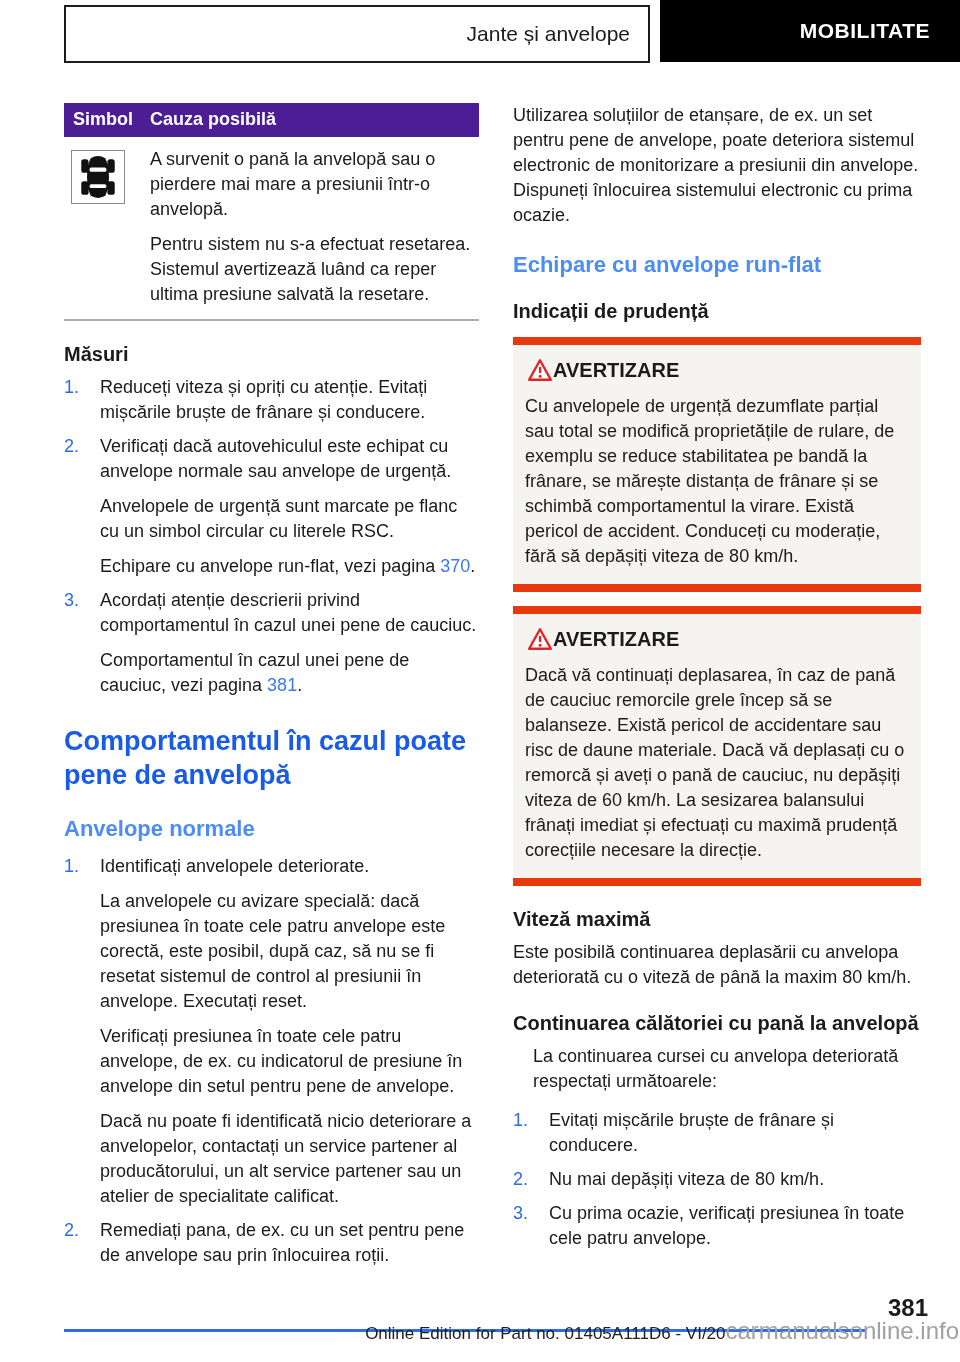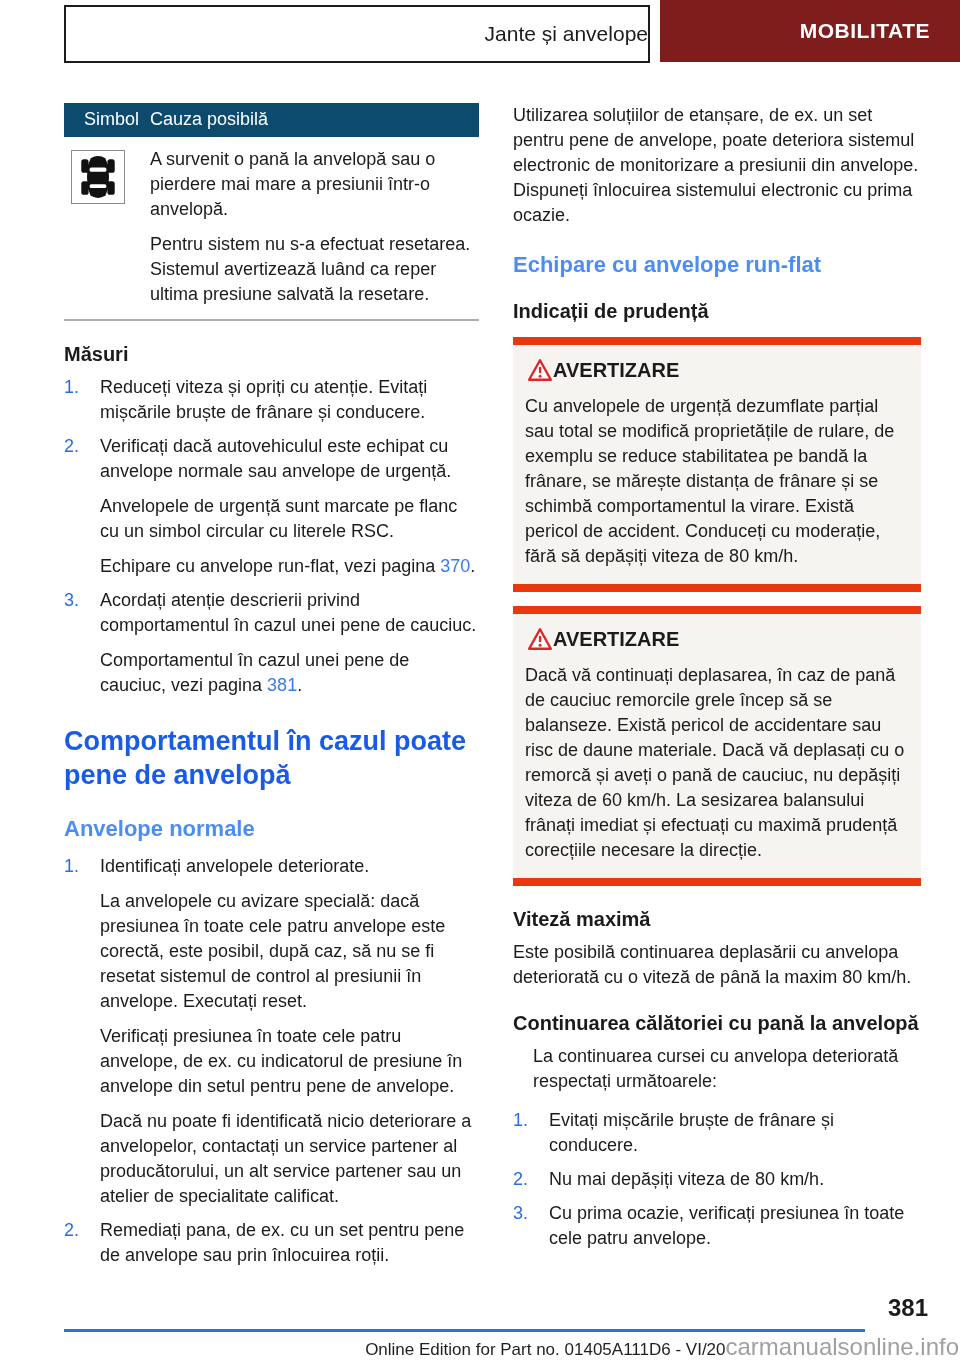--- a/index.html
+++ b/index.html
@@ -3,38 +3,38 @@
 <meta charset="utf-8">
 <style>
   html,body{margin:0;padding:0;background:#ffffff;}
   body{font-family:"Liberation Sans","DejaVu Sans",sans-serif;color:#1b1b1b;}
   .page{position:relative;width:960px;height:1362px;background:#fff;overflow:hidden;}
 
   
   .header{display:flex;align-items:flex-start;}
   .crumb-box{margin-left:64px;margin-top:5px;width:586px;height:58px;border:2px solid #1b1b1b;
     box-sizing:border-box;display:flex;align-items:center;justify-content:flex-end;
-    font-size:21px;}
-  .chapter-box{margin-left:10px;width:300px;height:62px;background:#7f1d1d;color:#fff;
+    padding-right:18px;font-size:21px;}
+  .chapter-box{margin-left:10px;width:300px;height:62px;background:#000000;color:#fff;
     box-sizing:border-box;display:flex;align-items:center;justify-content:flex-end;
     padding-right:30px;font-size:21px;font-weight:bold;letter-spacing:.5px;}
 
   
   .cols{display:flex;margin-top:40px;padding-left:64px;}
   .col-left{width:415px;}
   .col-right{width:408px;margin-left:34px;}
 
   
   p{margin:0 0 10px 0;font-size:18px;line-height:25px;}
   p:last-child{margin-bottom:0;}
   .link{color:#3A7BEA;cursor:pointer;}
 
   
-  .sym-head{display:flex;background:#0c4a6e;color:#fff;font-weight:normal;font-size:18px;
-    padding:6px 0 7px 0;text-align:center;}
+  .sym-head{display:flex;background:#4c1d95;color:#fff;font-weight:bold;font-size:18px;
+    padding:6px 0 7px 0;}
   .sym-head .c1{width:86px;padding-left:9px;box-sizing:border-box;}
   .sym-row{display:flex;padding:10px 0 12px 0;border-bottom:2px solid #ADADAD;}
   .sym-row .c1{width:86px;box-sizing:border-box;padding-left:7px;}
   .icon-box{width:54px;height:54px;border:1px solid #8a8a8a;box-sizing:border-box;
     display:flex;align-items:center;justify-content:center;margin-top:3px;background:#fff;}
   .sym-row .c2{flex:1;}
 
   
   .h-bold{font-size:20px;font-weight:bold;margin:22px 0 9px 0;}
   .h-section{color:#175BE6;font-size:27px;font-weight:bold;line-height:34px;margin:26px 0 14px 0;}
@@ -49,21 +49,21 @@
   .warn{background:#F5F4F1;border-top:8px solid #E8380D;border-bottom:8px solid #E8380D;
     padding:13px 12px 15px 12px;margin:14px 0 13px 0;}
   .warn-title{display:flex;align-items:center;font-size:20px;font-weight:bold;
     margin-bottom:9px;padding-left:2px;}
   .warn p{font-size:18px;line-height:25px;margin-top:12px;}
 
   
   .footer{position:absolute;top:1282px;left:0;width:960px;height:80px;}
   .pageno{position:absolute;top:12px;right:32px;font-size:24px;font-weight:bold;}
   .rule{position:absolute;top:47px;left:64px;width:801px;height:3px;background:#2E6FE0;}
-  .credit{position:absolute;top:51px;left:0;right:1px;display:flex;
+  .credit{position:absolute;top:35px;left:0;right:1px;display:flex;
     justify-content:flex-end;align-items:baseline;}
   .edition{font-size:17px;color:#1f1f1f;}
   .watermark{font-size:24px;color:#9FA0A2;}
 </style>
 </head>
 <body>
 
 <div class="page">
 
   <div class="header">

